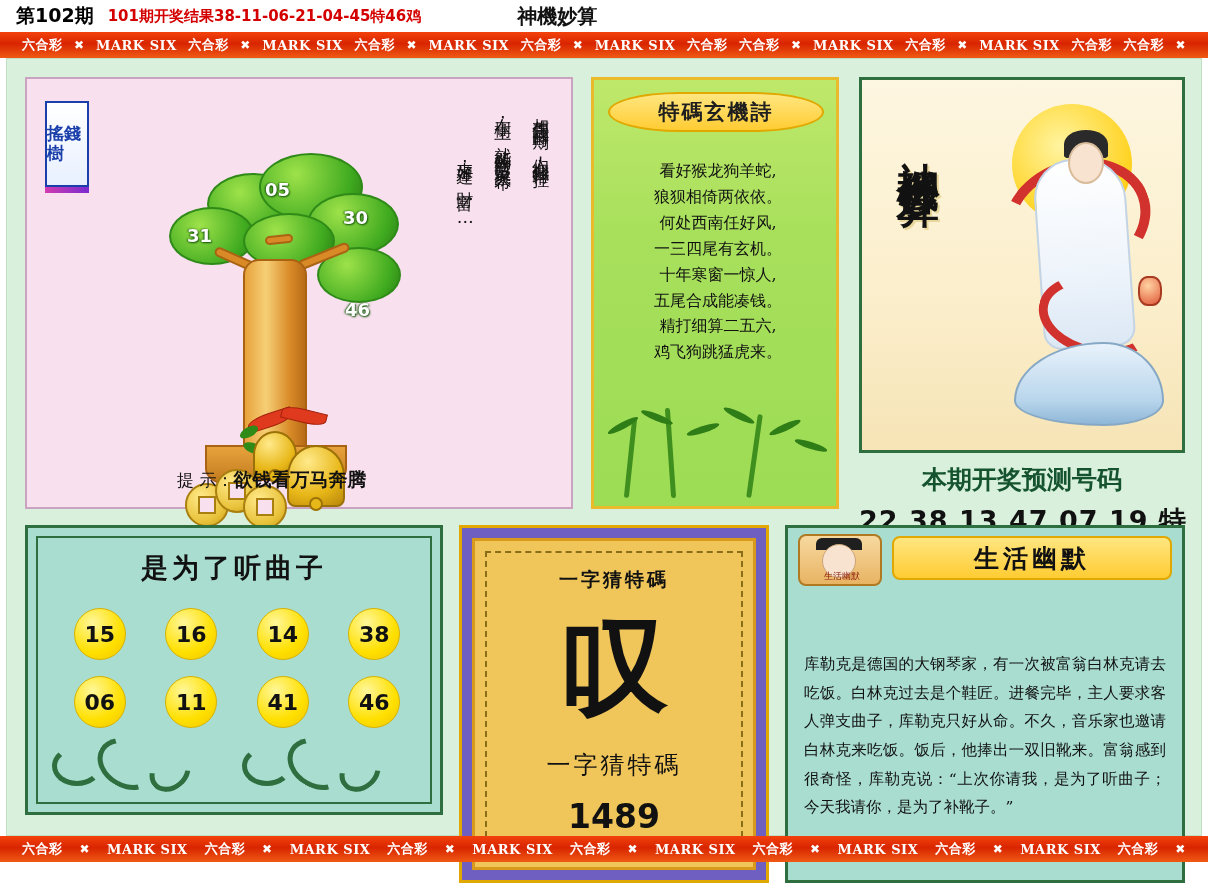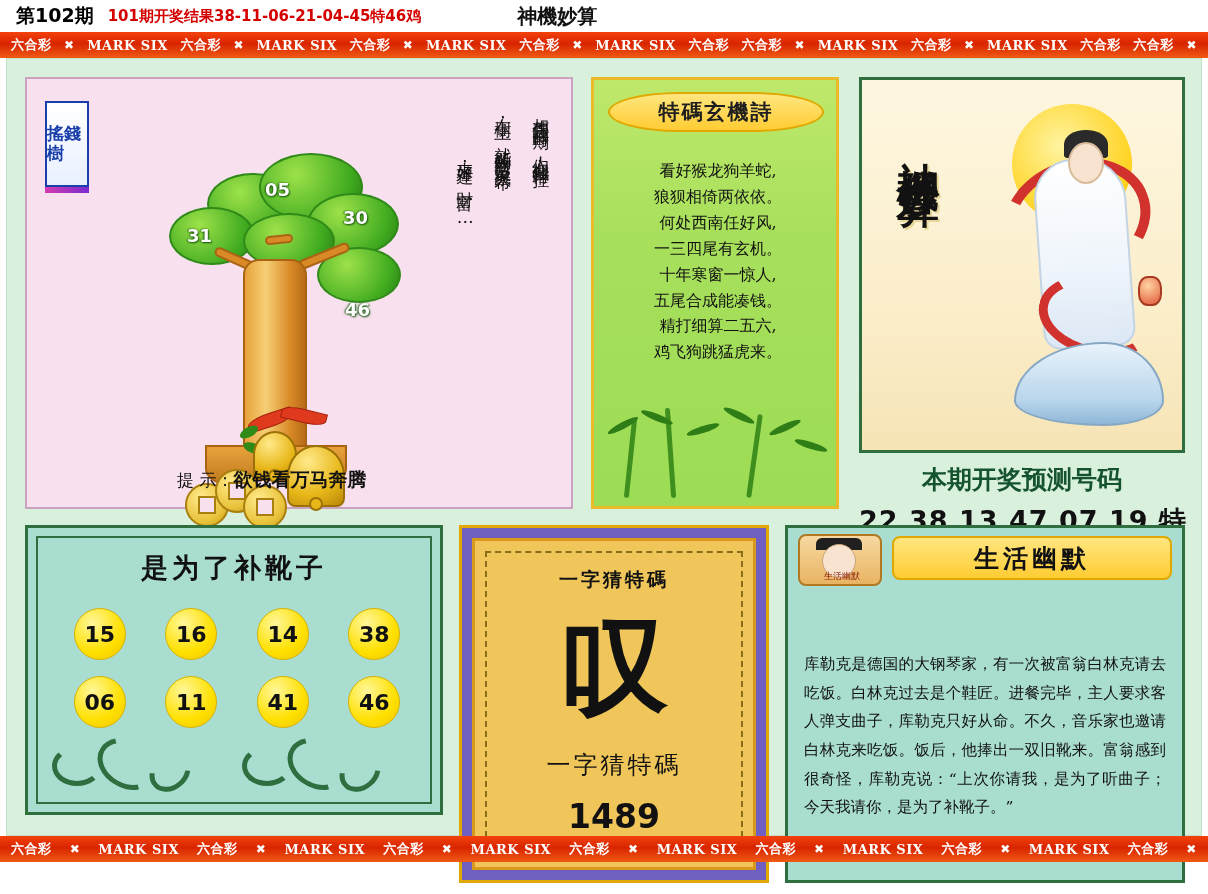--- a/index.html
+++ b/index.html
@@ -35,21 +35,21 @@
   }
 
   
   .strip {
     position: absolute; left: 0; width: 1208px; height: 26px;
     background: linear-gradient(180deg,#f3420c 0%, #d82500 45%, #f05a14 100%);
     color: #ffffff;
     display: flex; align-items: center; justify-content: space-between;
     overflow: hidden;
     font-size: 13px; font-weight: bold;
-    padding: 0 11px;
+    padding: 0 22px;
     font-family: "DejaVu Sans", sans-serif;
     letter-spacing: 0.5px;
   }
   .strip-top { top: 32px; }
   .strip-bottom { top: 836px; }
   .strip span { white-space: nowrap; }
   .strip .cn { font-size: 13px; }
   .strip .en { font-size: 13px; font-family: "DejaVu Serif", serif; }
   .strip .mk { font-size: 12px; }
 
@@ -509,21 +509,21 @@
     <div class="lantern"></div>
     <div class="rock"></div>
     <div class="gtitle">神機妙算</div>
   </div>
 
   <div class="predict-label">本期开奖预测号码</div>
   <div class="predict-nums">22 38 13 47 07 19 特45</div>
 
   <div class="panel codes-panel">
     <div class="codes-inner"></div>
-    <div class="codes-title">是为了补靴子</div>
+    <div class="codes-title">是为了听曲子</div>
     <div class="ball-grid">
       <div class="ball">15</div>
       <div class="ball">16</div>
       <div class="ball">14</div>
       <div class="ball">38</div>
       <div class="ball">06</div>
       <div class="ball">11</div>
       <div class="ball">41</div>
       <div class="ball">46</div>
     </div>

